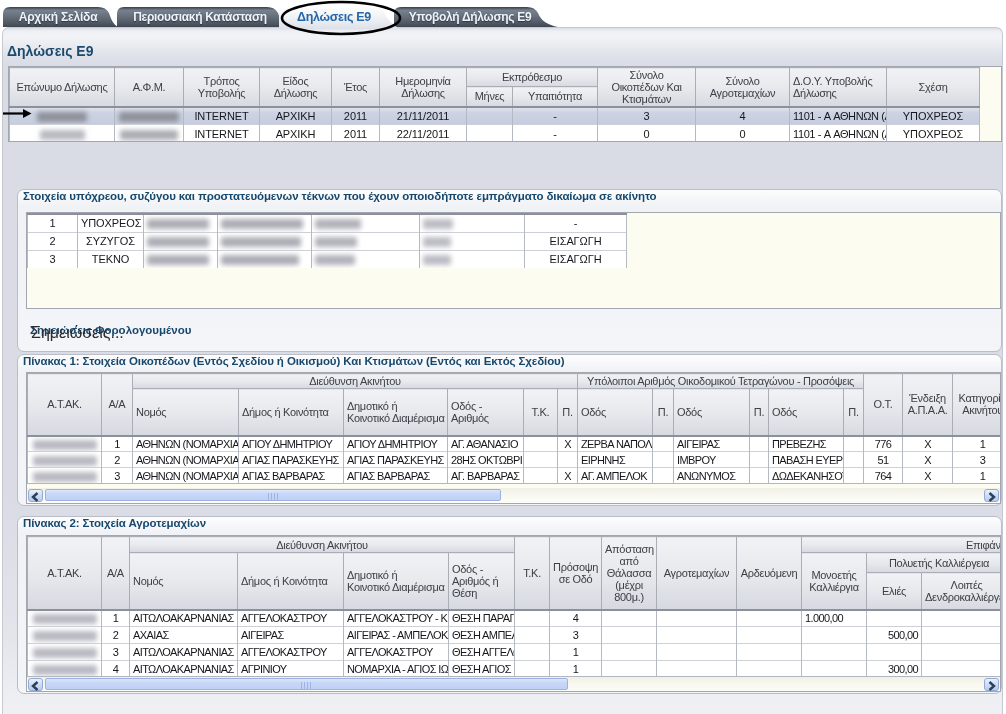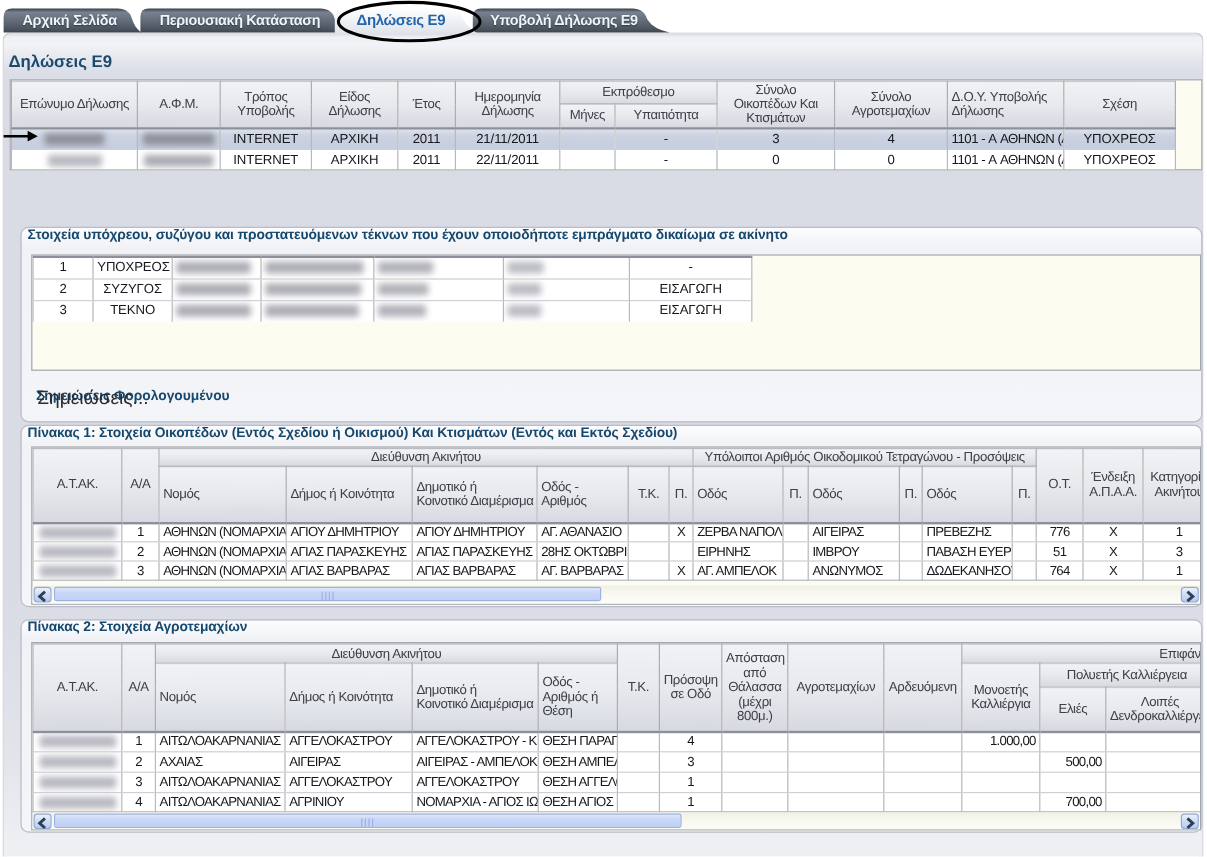--- a/index.html
+++ b/index.html
@@ -371,21 +371,21 @@
 <td class="ctr">1</td>
             <td>ΑΙΤΩΛΟΑΚΑΡΝΑΝΙΑΣ</td>
             <td>ΑΓΓΕΛΟΚΑΣΤΡΟΥ</td>
             <td>ΑΓΓΕΛΟΚΑΣΤΡΟΥ - Κ</td>
             <td>ΘΕΣΗ ΠΑΡΑΓΑ</td>
             <td></td>
             <td class="ctr">4</td>
             <td></td>
             <td></td>
             <td></td>
-            <td style="text-align:right;">1.000,00</td>
+            <td style="text-align:left;">1.000,00</td>
             <td></td>
             <td></td>
 </tr>
 <tr style="height:17px;">
 <td class="ctr"><span class="blur" style="width:64px;background:#b9b9c3;"></span></td>
 <td class="ctr">2</td>
             <td>ΑΧΑΙΑΣ</td>
             <td>ΑΙΓΕΙΡΑΣ</td>
             <td>ΑΙΓΕΙΡΑΣ - ΑΜΠΕΛΟΚ</td>
             <td>ΘΕΣΗ ΑΜΠΕΛΑ</td>
@@ -420,21 +420,21 @@
             <td>ΑΙΤΩΛΟΑΚΑΡΝΑΝΙΑΣ</td>
             <td>ΑΓΡΙΝΙΟΥ</td>
             <td>ΝΟΜΑΡΧΙΑ - ΑΓΙΟΣ ΙΩ</td>
             <td>ΘΕΣΗ ΑΓΙΟΣ ΙΩ</td>
             <td></td>
             <td class="ctr">1</td>
             <td></td>
             <td></td>
             <td></td>
             <td></td>
-            <td style="text-align:right;">700,00</td>
+            <td style="text-align:right;">300,00</td>
             <td></td>
 </tr>
 </tbody>
       </table>
 <div class="sb" style="left:0; top:141px; width:973px; height:16px;">
 <div class="sbtn" style="left:1px; top:1px;"><svg width="9" height="10" style="margin-top:2px;">
             <path d="M6.5 1 L2 5 L6.5 9" stroke="#2e4058" stroke-width="2.4" fill="none"></path>
           </svg></div>
 <div class="sthumb" style="left:18px; top:1px; width:523px;">
 <div class="grip" style="left:255px;"></div>

